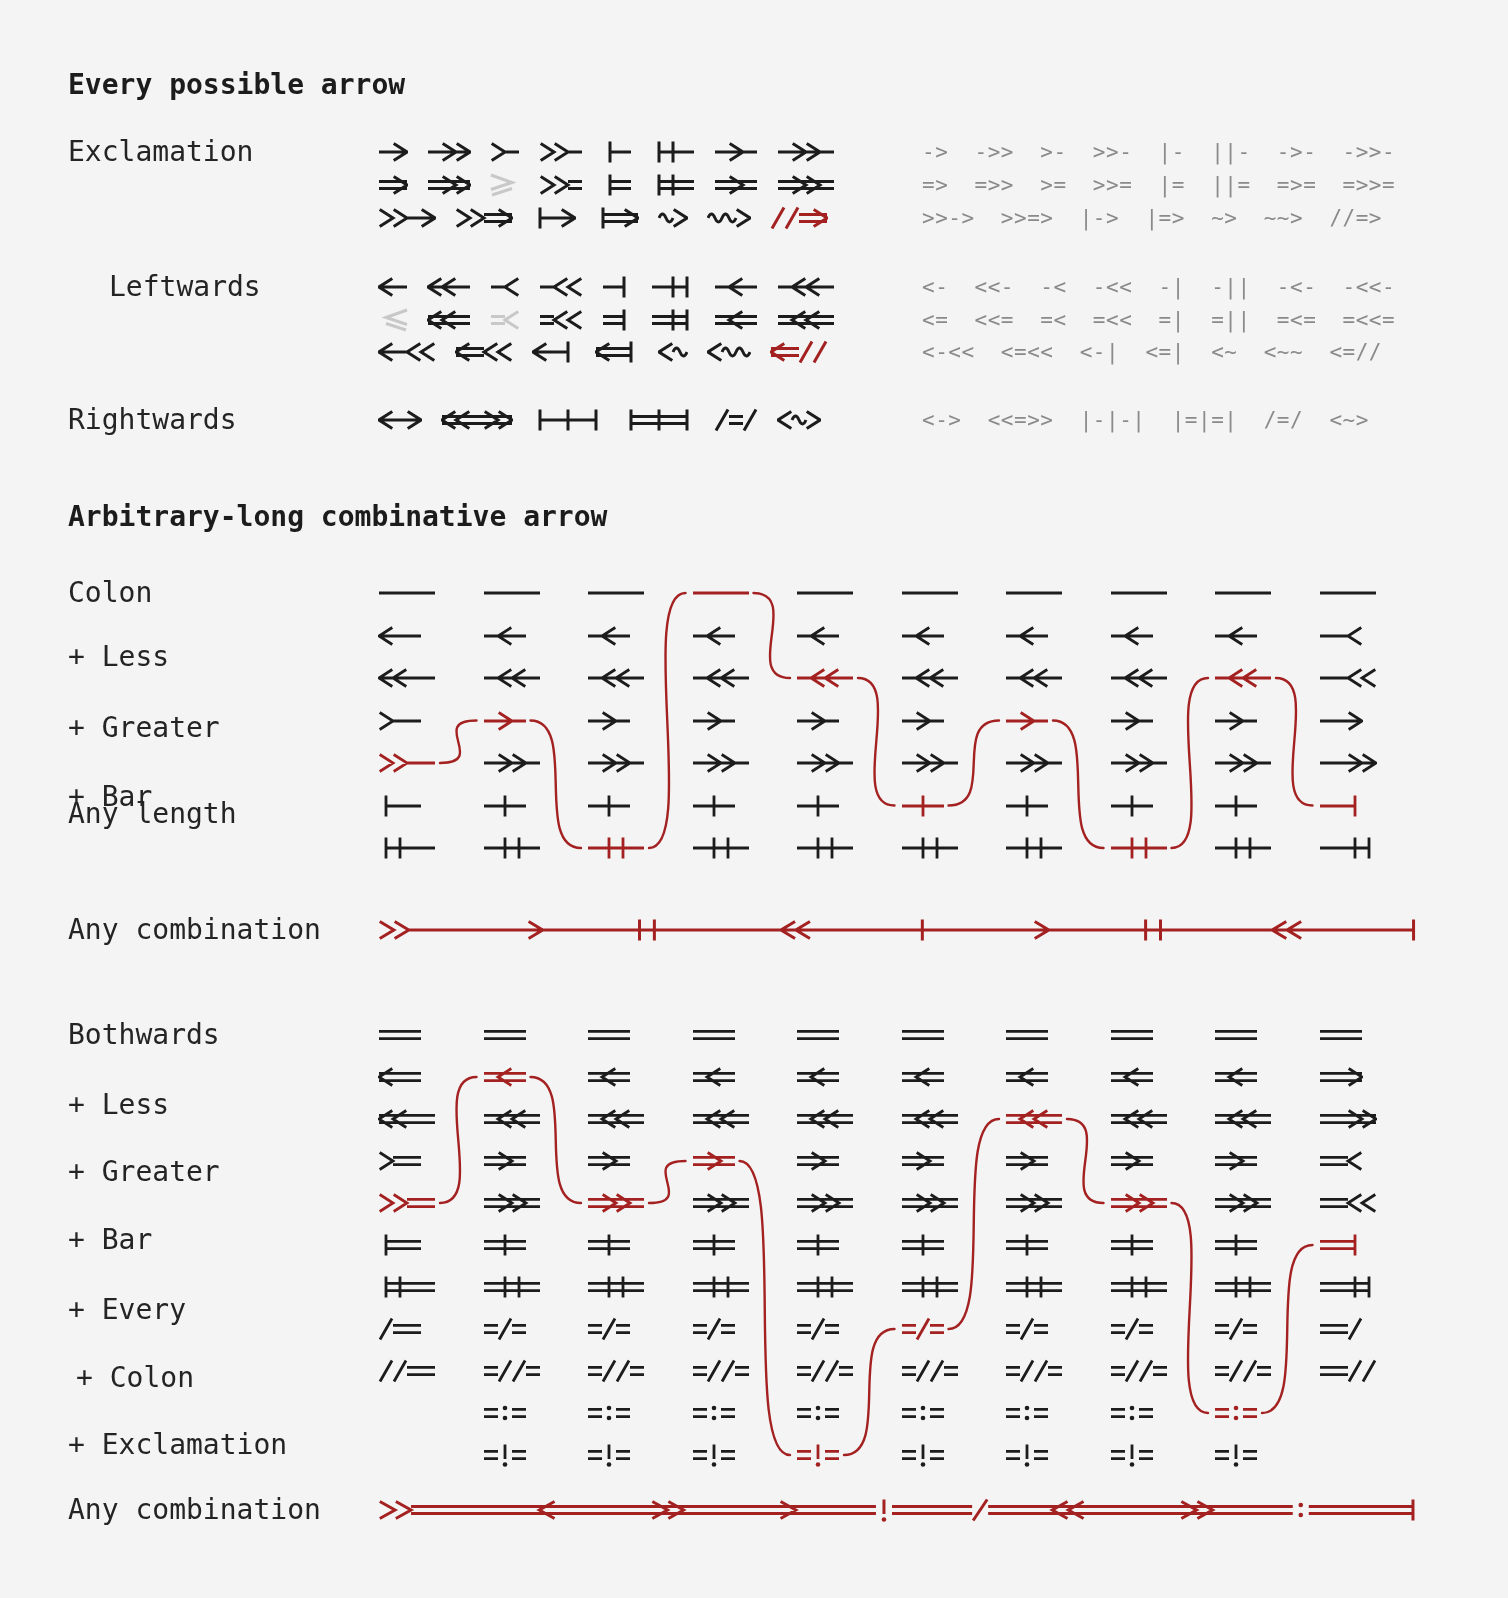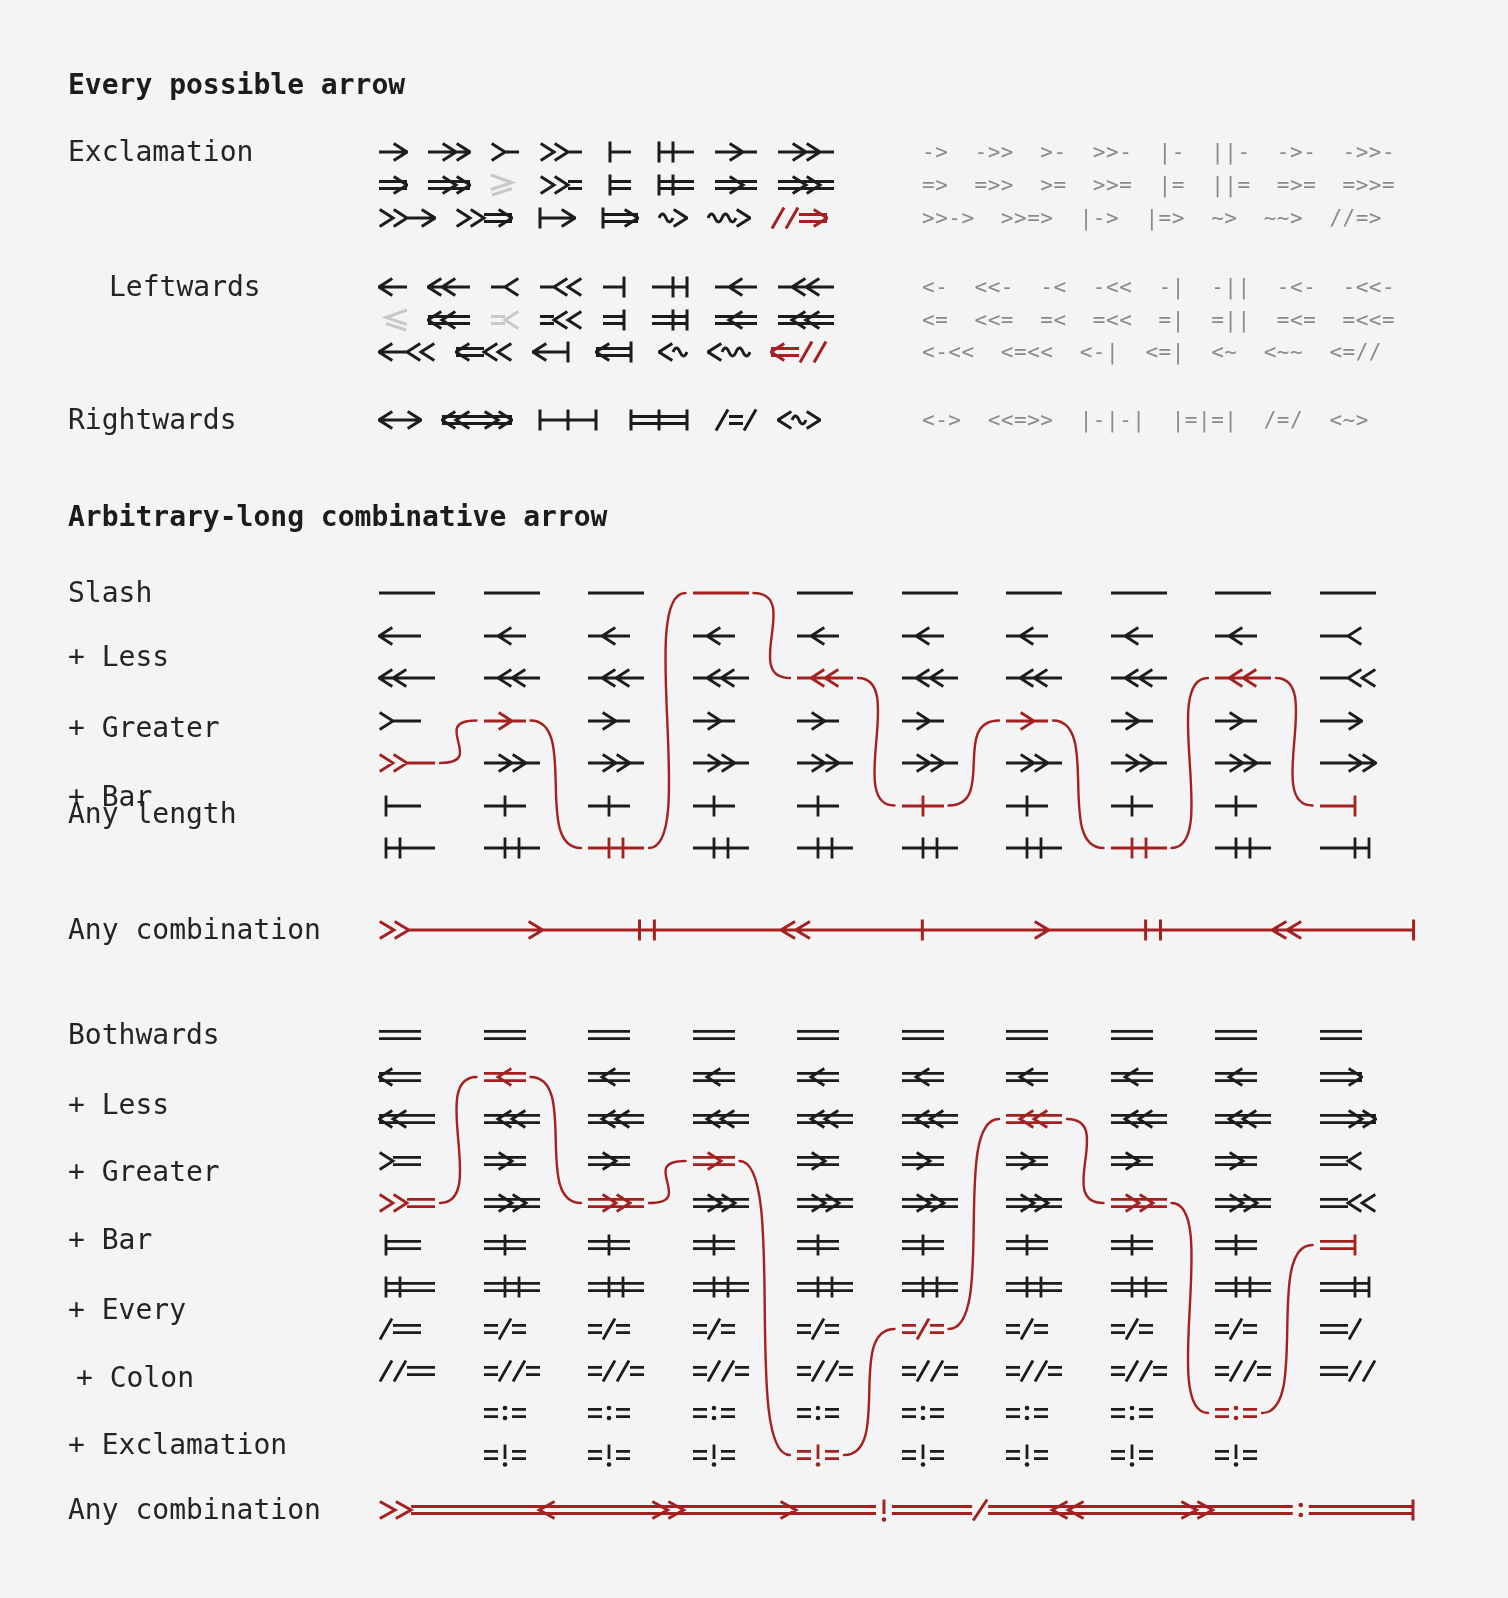--- a/index.html
+++ b/index.html
@@ -309,21 +309,21 @@
       </span>
       <span class="cell">
         <svg width="44" height="36" viewBox="0 0 44 36">
           <path d="M14.299999999999999 9.5 L1 18 L14.299999999999999 26.5 M15 18 q3.5 -8 7 0 q3.5 8 7 0 M29.7 9.5 L43 18 L29.7 26.5" fill="none" stroke="#1c1c1c" stroke-width="3"></path>
         </svg>
       </span>
     </div>
     <div class="abs ascii" style="left: 922px; top: 403px;">&lt;-&gt;  &lt;&lt;=&gt;&gt;  |-|-|  |=|=|  /=/  &lt;~&gt;</div>
   </div>
 <div id="mount-combinative">
-    <div class="abs lbl" style="left: 68px; top: 576px;">Slash</div>
+    <div class="abs lbl" style="left: 68px; top: 576px;">Colon</div>
     <div class="abs lbl" style="left: 68px; top: 640px;">+ Less</div>
     <div class="abs lbl" style="left: 68px; top: 711px;">+ Greater</div>
     <div class="abs lbl" style="left: 68px; top: 780px;">+ Bar</div>
     <div class="abs lbl" style="left: 68px; top: 797px;">Any length</div>
     <div class="abs lbl" style="left: 68px; top: 913px;">Any combination</div>
     <div class="abs" style="left: 378px; top: 575px;">
       <svg width="58" height="36" viewBox="0 0 58 36">
         <path d="M1 18 L57 18" fill="none" stroke="#1c1c1c" stroke-width="2.8"></path>
       </svg>
     </div>

